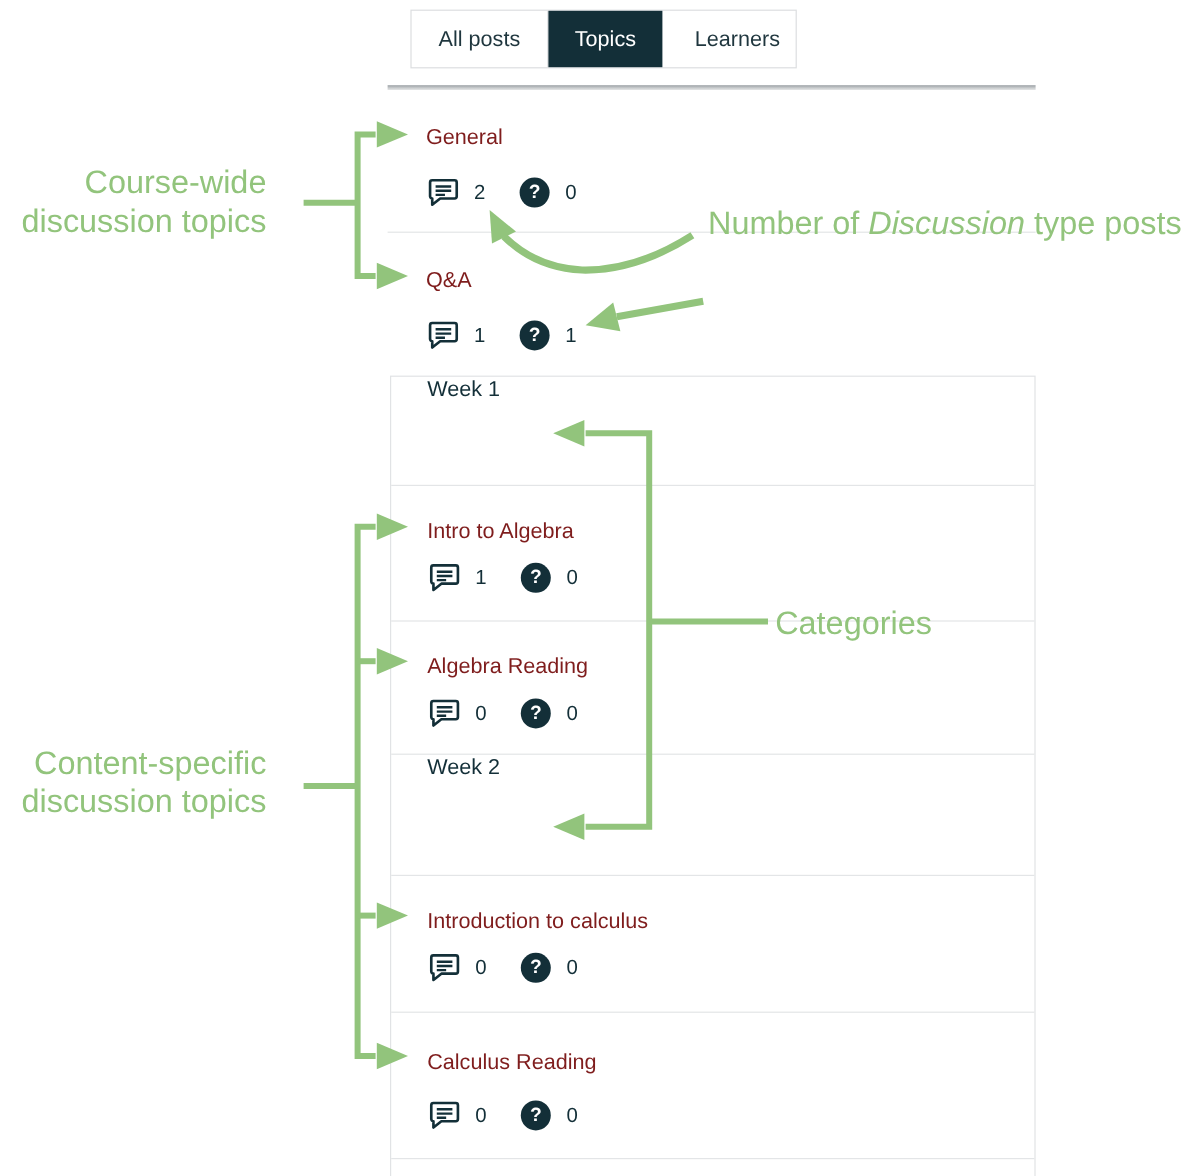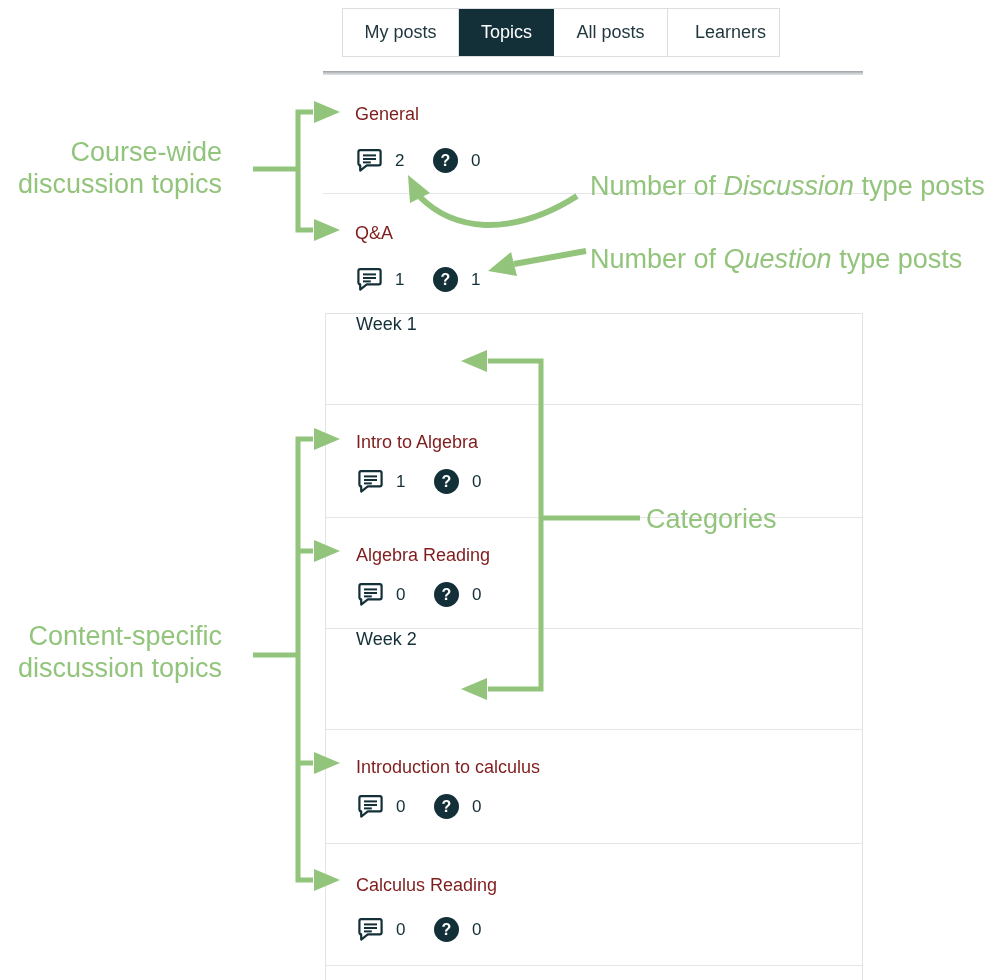--- a/index.html
+++ b/index.html
@@ -65,23 +65,22 @@
   }
   .ann-left { width:222px; text-align:right; }
   .ital { font-style:italic; }
 </style>
 </head>
 <body>
 
 <div class="canvas">
 
   <div class="tabbar">
-    <div class="tab w1">My posts</div>
+    <div class="tab w2">All posts</div>
     <div class="tab w3 active">Topics</div>
-    <div class="tab w2">All posts</div>
     <div class="tab w4">Learners</div>
   </div>
 
   <div class="thickline"></div>
 
   <div class="cw-row" style="top:75px;height:118px;">
     <div class="t-title">General</div>
     <div class="t-counts">
       <span class="ic-d">
         <svg width="27" height="25" viewBox="0 0 27 25" fill="none" xmlns="http://www.w3.org/2000/svg">
@@ -239,17 +238,14 @@
   </div>
 
   <div class="ann-label" style="left:646px;top:503px;">
     <span>Categories</span>
   </div>
 
   <div class="ann-label" style="left:590px;top:170px;">
     <span>Number of </span><span class="ital">Discussion</span><span> type posts</span>
   </div>
 
-  <div class="ann-label" style="left:590px;top:243px;">
-    <span>Number of </span><span class="ital">Question</span><span> type posts</span>
-  </div>
 
 </div>
 
 </body></html>

